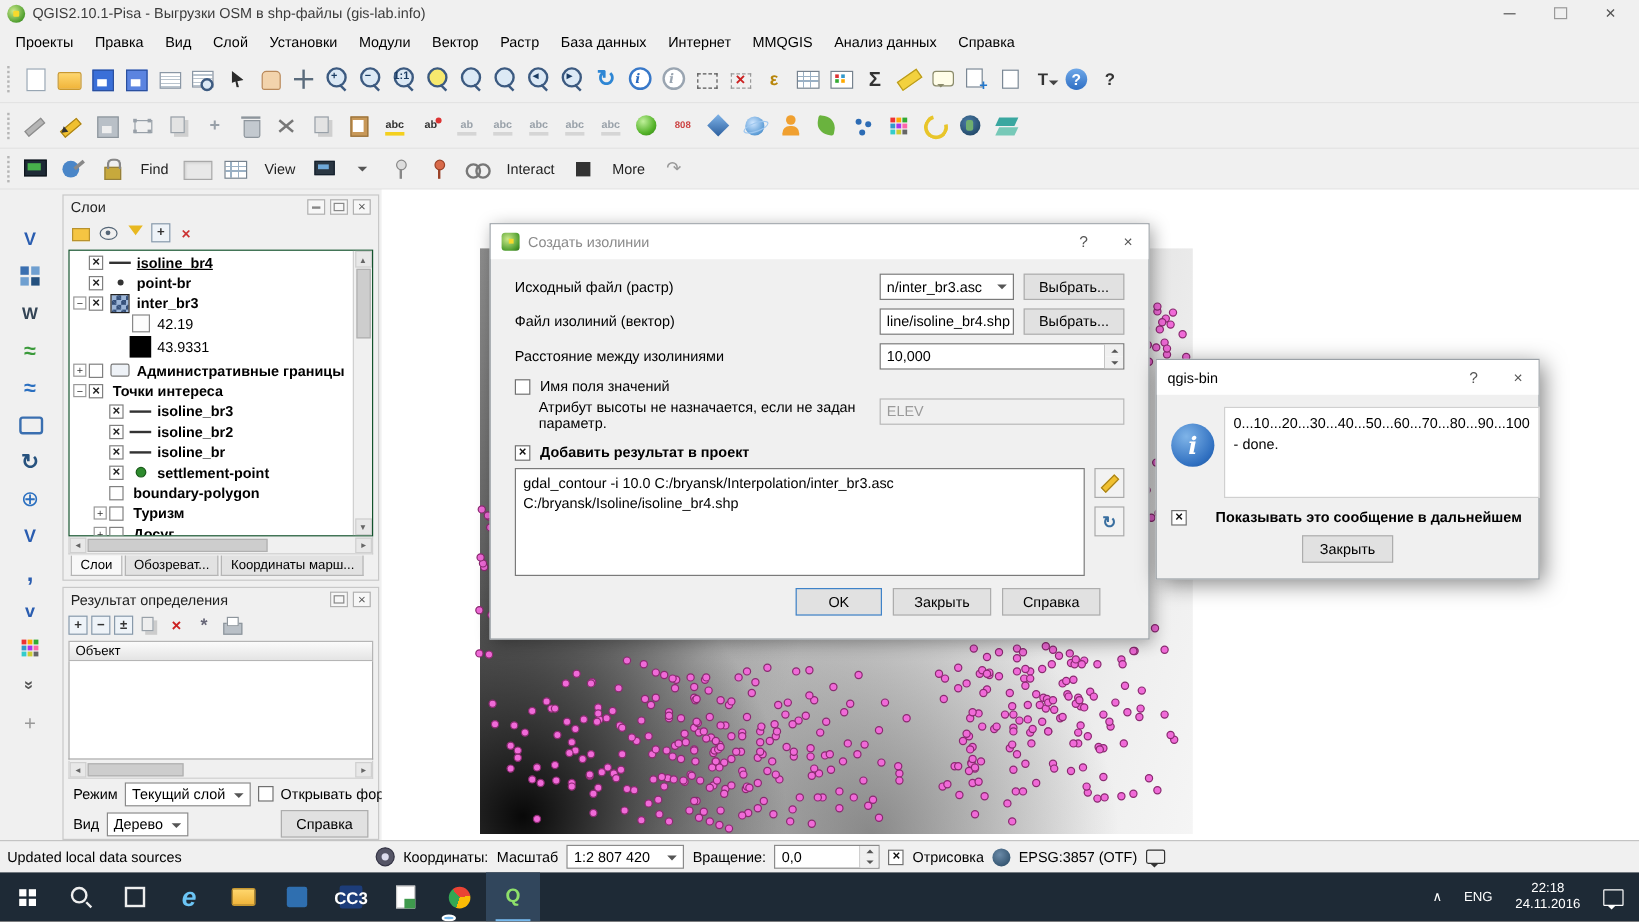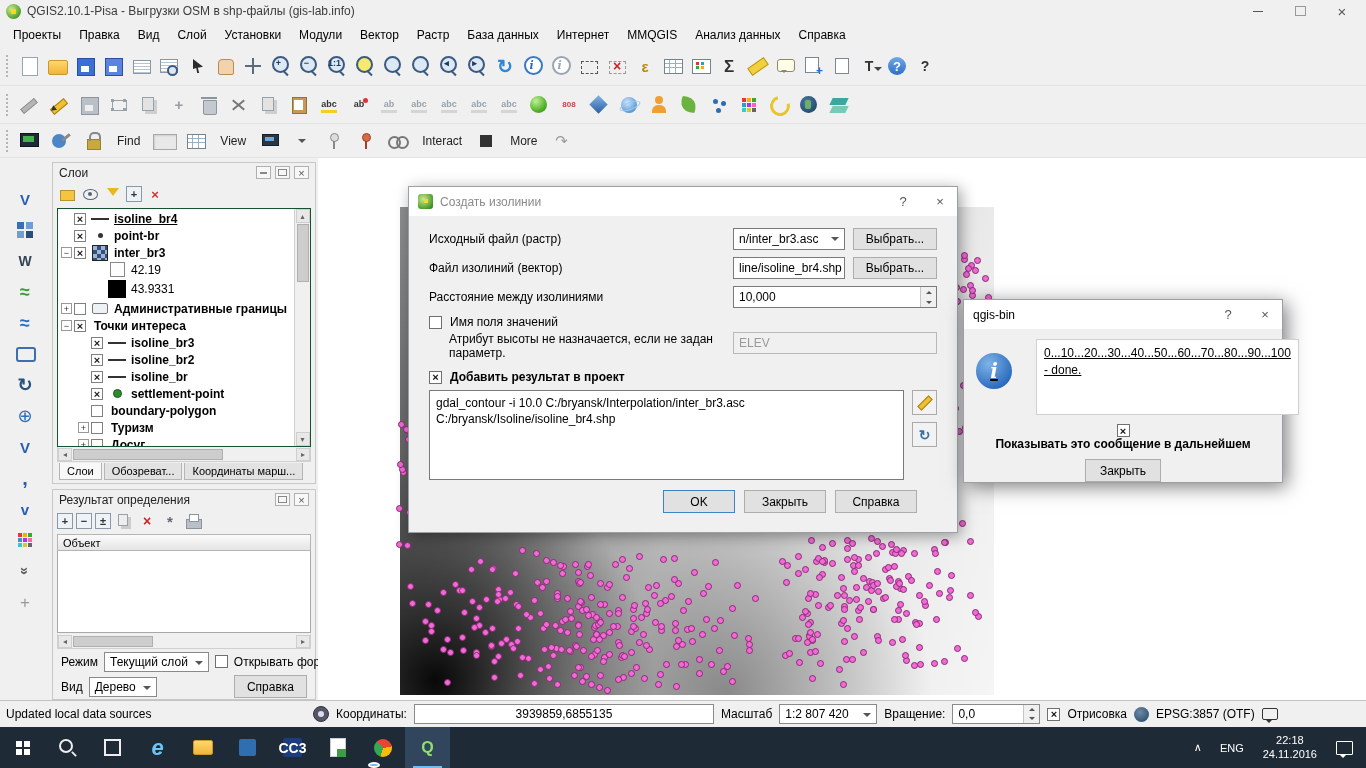--- a/index.html
+++ b/index.html
@@ -254,25 +254,25 @@
   .notewrap .note{flex:1;padding-left:20px;}
   .cmdrow{display:flex;gap:8px;margin-top:6px;}
   .cmdarea{flex:1;height:90px;background:#fff;border:1px solid #7a7a7a;padding:4px 6px;font-size:12px;line-height:1.35;overflow:hidden;}
   .sidecol{display:flex;flex-direction:column;gap:7px;}
   .sqbtn{width:25px;height:25px;background:#f2f2f2;border:1px solid #aaa;display:flex;align-items:center;justify-content:center;position:relative;}
   .sqbtn.pencil::before{content:"";position:absolute;width:14px;height:4px;background:#f0c030;border:1px solid #a8821a;transform:rotate(-45deg);}
   .sqbtn.reset{color:#3a6fa0;font-size:14px;font-weight:bold;}
   .dlgbtns{display:flex;justify-content:flex-end;gap:9px;padding:10px 20px 0 0;}
   #msg-dlg{left:963px;top:299px;width:320px;height:184px;z-index:35;box-shadow:4px 4px 18px rgba(0,0,0,.5);}
   .md-body{padding:10px 12px;}
-  .md-row{display:flex;gap:24px;align-items:flex-start;text-decoration:underline;}
+  .md-row{display:flex;gap:8px;align-items:flex-start;}
   .info-icon{width:36px;height:36px;border-radius:50%;background:radial-gradient(circle at 35% 30%,#7fb4e8,#2f6fc0 70%,#1d4e8f);color:#fff;display:flex;align-items:center;justify-content:center;font:italic bold 20px "DejaVu Serif",serif;flex:0 0 auto;margin-top:14px;}
   .info-icon::after{content:"i";}
   .msgbox{flex:1;background:#fff;border:1px solid #d0d0d0;height:76px;padding:5px 7px;font-size:12px;line-height:1.4;}
-  .md-chkrow{display:flex;align-items:center;gap:0;margin-top:9px;font-weight:bold;flex-direction:column;}
+  .md-chkrow{display:flex;align-items:center;gap:24px;margin-top:9px;font-weight:bold;}
   .md-btnrow{display:flex;justify-content:center;margin-top:8px;}
 
   
   .statusbar{height:27px;background:#f0f0f0;border-top:1px solid #c3c3c3;display:flex;align-items:center;padding:0 6px;gap:7px;flex:0 0 auto;}
   .sb-msg{width:300px;white-space:nowrap;overflow:hidden;}
   .sb-circle{width:16px;height:16px;border-radius:50%;background:#556;border:1px solid #334;position:relative;flex:0 0 auto;}
   .sb-circle::after{content:"";position:absolute;width:6px;height:6px;background:#dde;border-radius:50%;top:4px;left:4px;}
   .sb-input{background:#fff;border:1px solid #8a8a8a;height:20px;width:300px;display:flex;align-items:center;justify-content:center;}
   .sb-combo{min-width:98px;height:20px;}
   .sb-spin{background:#fff;border:1px solid #8a8a8a;height:20px;width:88px;display:inline-flex;align-items:center;padding:0 18px 0 5px;position:relative;}
@@ -1453,21 +1453,20 @@
       <div class="md-btnrow">
         <span class="btn" style="min-width:76px;">Закрыть</span>
       </div>
     </div>
   </div>
 
   <div class="statusbar">
     <span class="sb-msg">Updated local data sources</span>
     <span class="sb-circle"></span>
     <span>Координаты:</span>
-    <span class="sb-input">3939859,6855135</span>
     <span>Масштаб</span>
     <span class="combo sb-combo">
         <span>1:2 807 420</span>
       </span>
     <span>Вращение:</span>
     <span class="sb-spin spin">
       <span>0,0</span>
       <span class="sbtns">
           <span class="sb up"></span>
           <span class="sb dn"></span>

